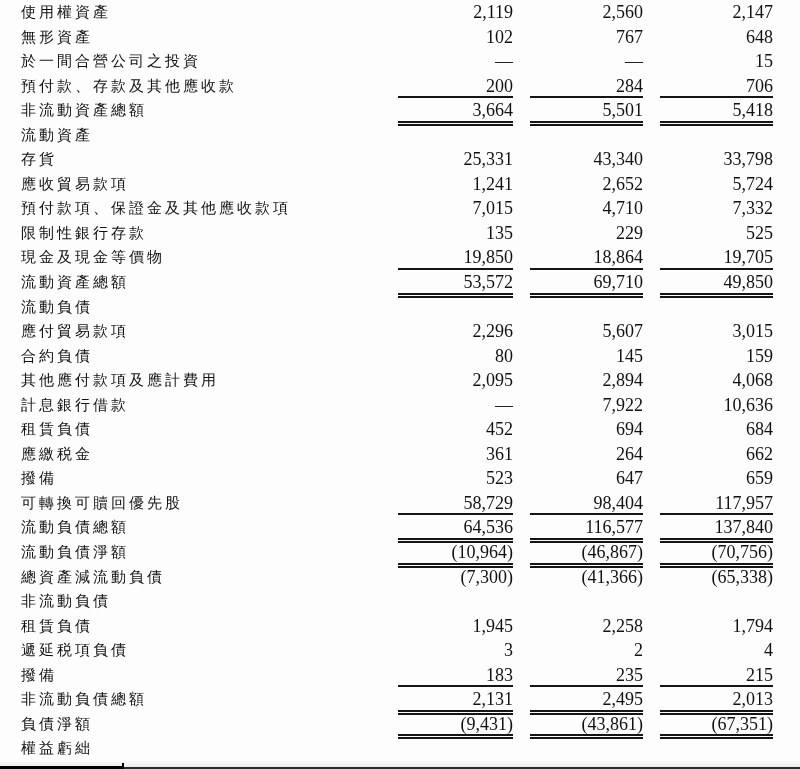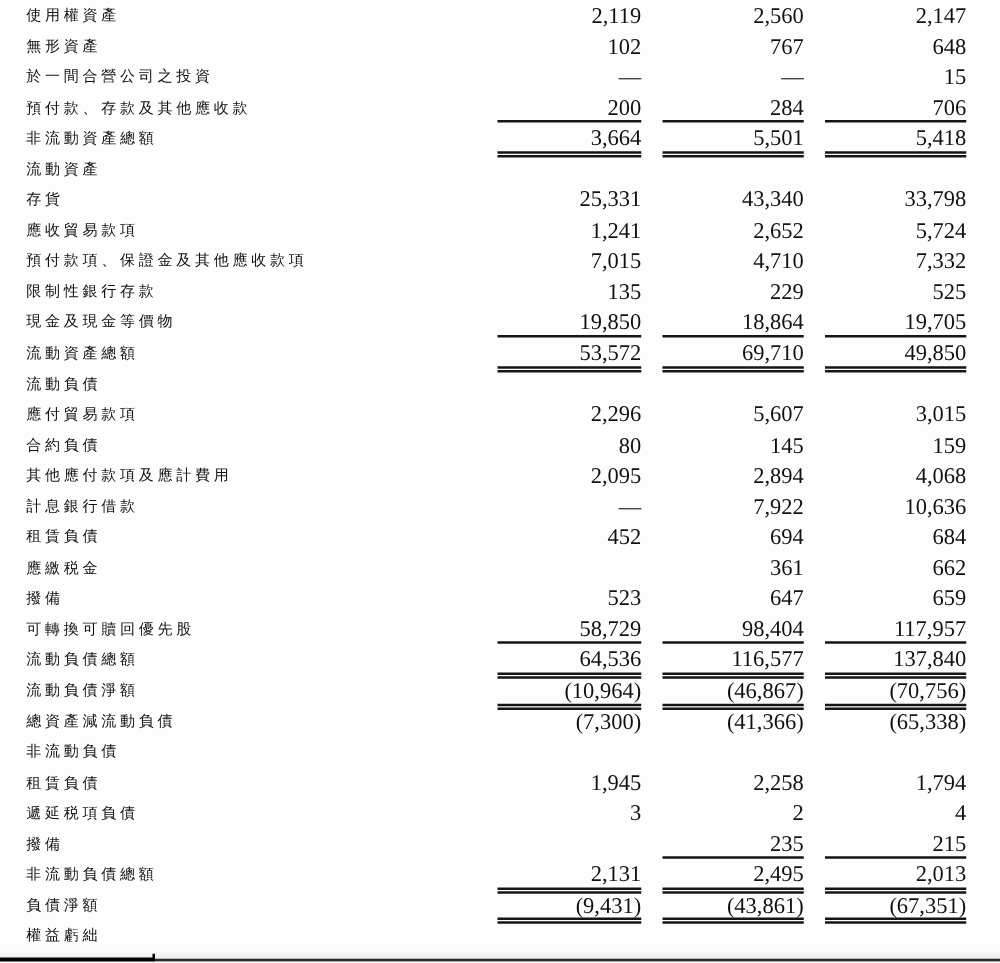--- a/index.html
+++ b/index.html
@@ -15,21 +15,21 @@
   .row {
     display:flex;
     align-items:stretch;
     height:24.55px;
     line-height:24.55px;
     white-space:nowrap;
   }
   .row .label {
     flex:1;
     padding-left:21px;
-    font-size:12px;
+    font-size:15px;
     letter-spacing:3px;
     overflow:hidden;
   }
   .row .cell {
     position:relative;
     width:115px;
     text-align:right;
     font-size:18px;
   }
   .row .cell.c2, .row .cell.c3 { width:113px; margin-left:17px; }
@@ -161,20 +161,21 @@
   </div>
       <div class="row">
     <span class="label">租賃負債</span>
     <span class="cell c1">452</span>
     <span class="cell c2">694</span>
     <span class="cell c3">684</span>
   </div>
       <div class="row">
     <span class="label">應繳税金</span>
     <span class="cell c1">361</span>
+    <span class="cell c2">264</span>
     <span class="cell c3">662</span>
   </div>
       <div class="row">
     <span class="label">撥備</span>
     <span class="cell c1">523</span>
     <span class="cell c2">647</span>
     <span class="cell c3">659</span>
   </div>
       <div class="row">
     <span class="label">可轉換可贖回優先股</span>
@@ -213,20 +214,21 @@
     <span class="cell c3">1,794</span>
   </div>
       <div class="row">
     <span class="label">遞延税項負債</span>
     <span class="cell c1">3</span>
     <span class="cell c2">2</span>
     <span class="cell c3">4</span>
   </div>
       <div class="row">
     <span class="label">撥備</span>
+    <span class="cell c1 ru-s">183</span>
     <span class="cell c2 ru-s">235</span>
     <span class="cell c3 ru-s">215</span>
   </div>
       <div class="row bold">
     <span class="label">非流動負債總額</span>
     <span class="cell c1 ru-d">2,131</span>
     <span class="cell c2 ru-d">2,495</span>
     <span class="cell c3 ru-d">2,013</span>
   </div>
       <div class="row bold">

